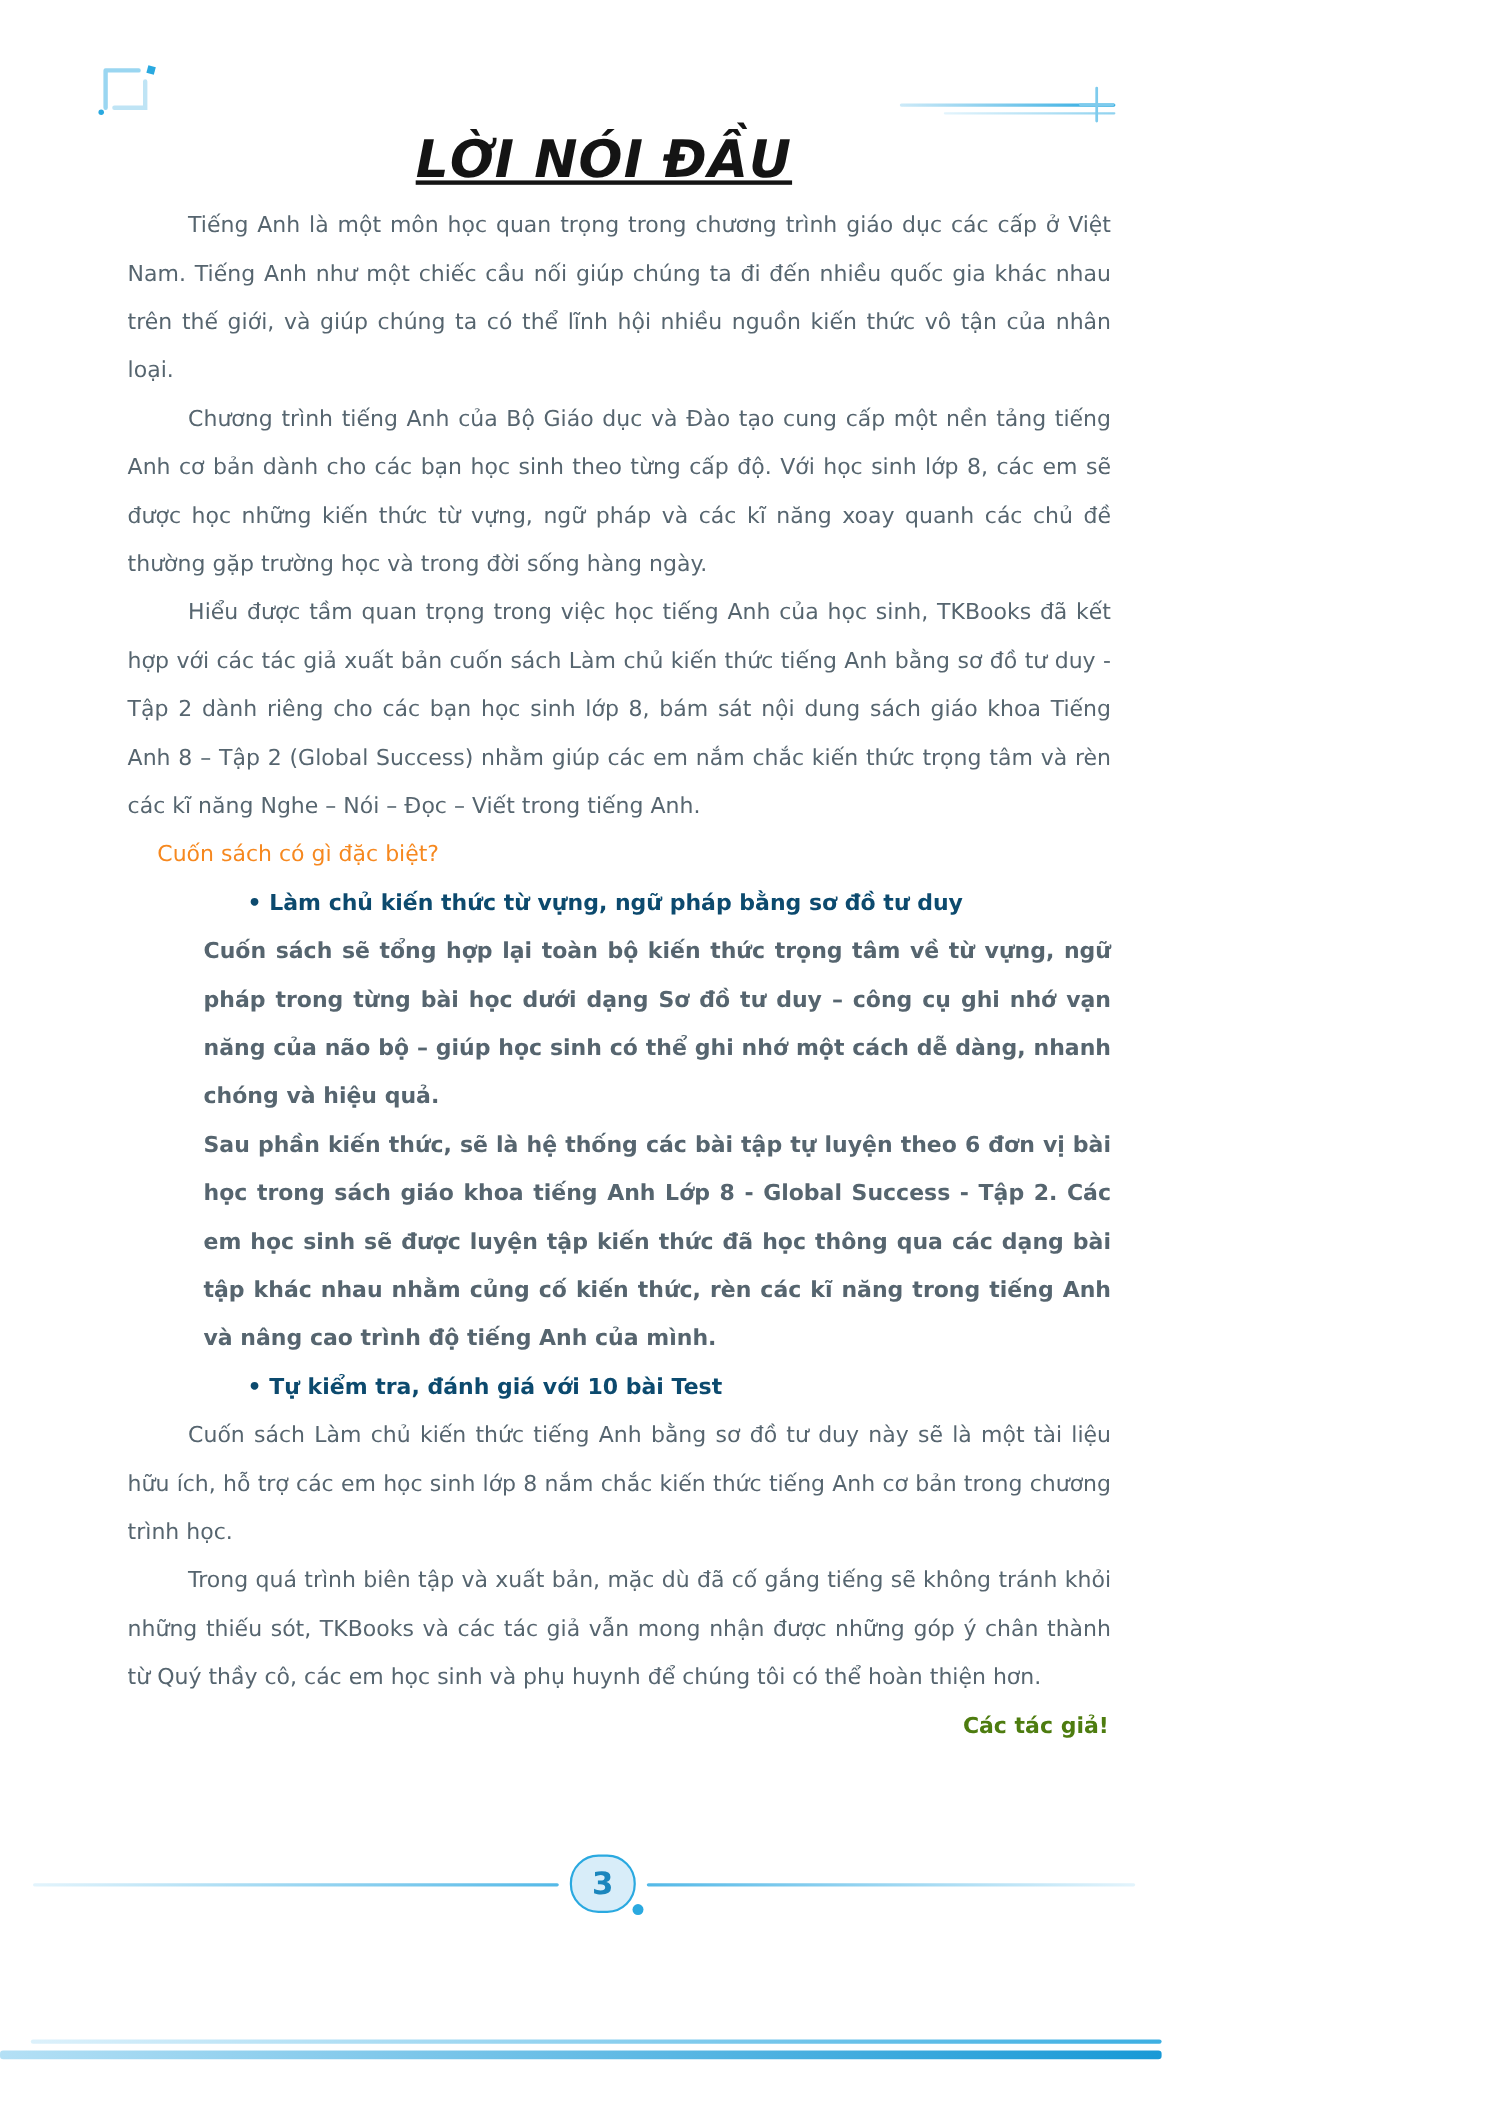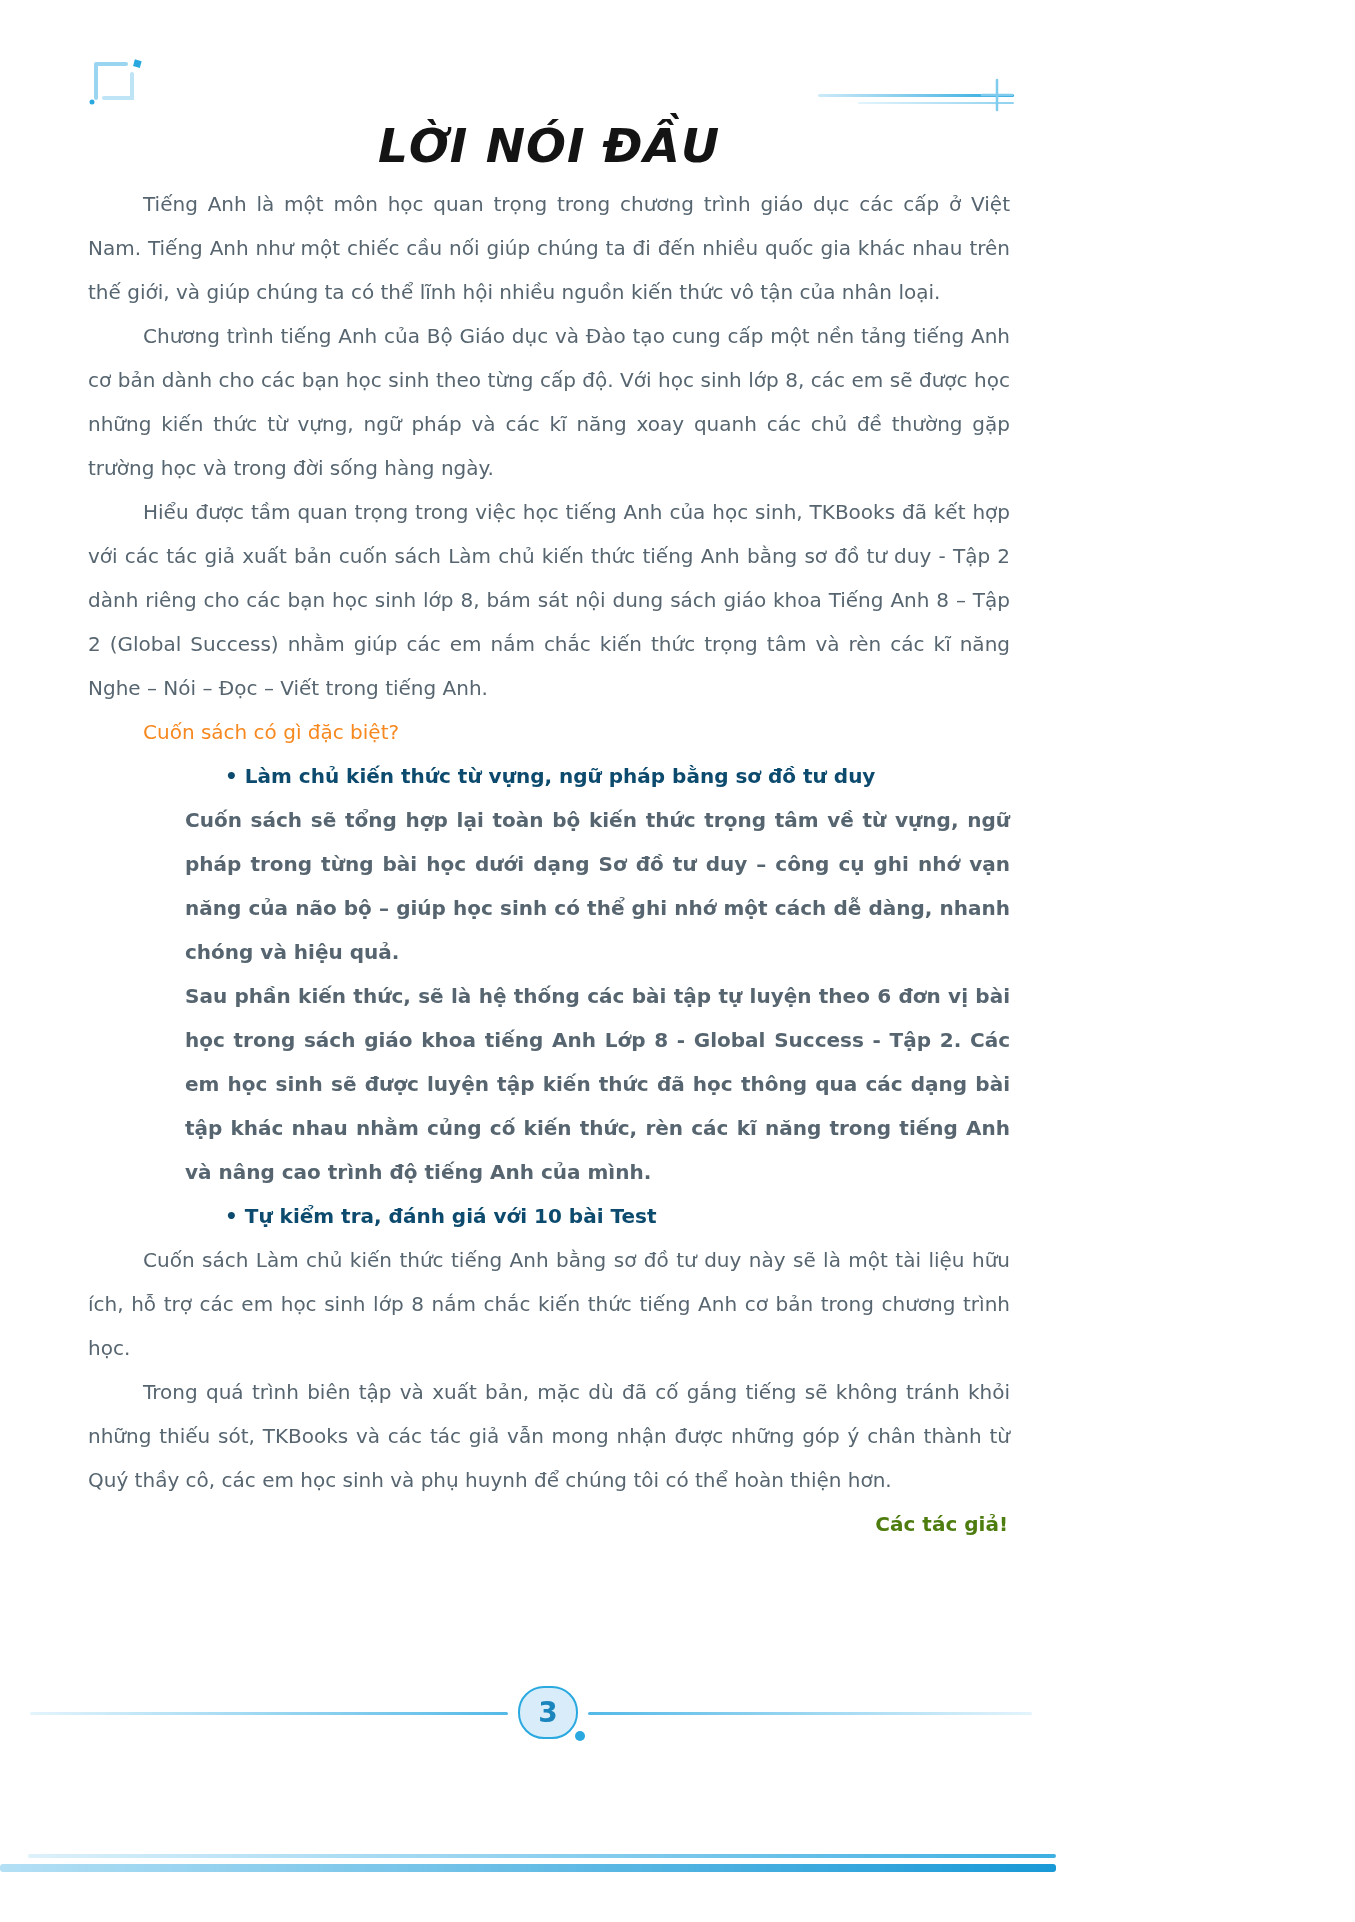--- a/index.html
+++ b/index.html
@@ -20,32 +20,32 @@
               background:linear-gradient(90deg,#cdeaf8,#2aa9e0); border-radius:2px; }
   .tr-line2 { position:absolute; left:40px; top:18px; width:156px; height:2px;
               background:linear-gradient(90deg,#e3f4fc,#8fd2ef); border-radius:2px; }
   .tr-plus  { position:absolute; right:4px; top:-6px; }
 
   
   .title {
     position:absolute; left:88px; top:118px; width:922px;
     text-align:center;
     font-size:47px; font-weight:bold; font-style:italic;
-    color:#141414; letter-spacing:1px;
+    color:#141414; letter-spacing:1px;text-decoration:underline;
   }
 
   
   .content {
     position:absolute; left:88px; top:182px; width:922px;
     color:#56656f;
     font-size:20px; line-height:44px;
     text-align:justify;
     font-weight:400;
   }
-  .para { text-indent:55px; }
+  .para { text-indent:55px;margin-left:28px; }
   .features-heading {
     margin-left:55px;
     color:#f6881f; font-weight:normal;
     text-align:left;
   }
   .bullet-title {
     margin-left:137px;
     font-weight:bold; color:#0c4a6e;
     text-align:left;
   }

